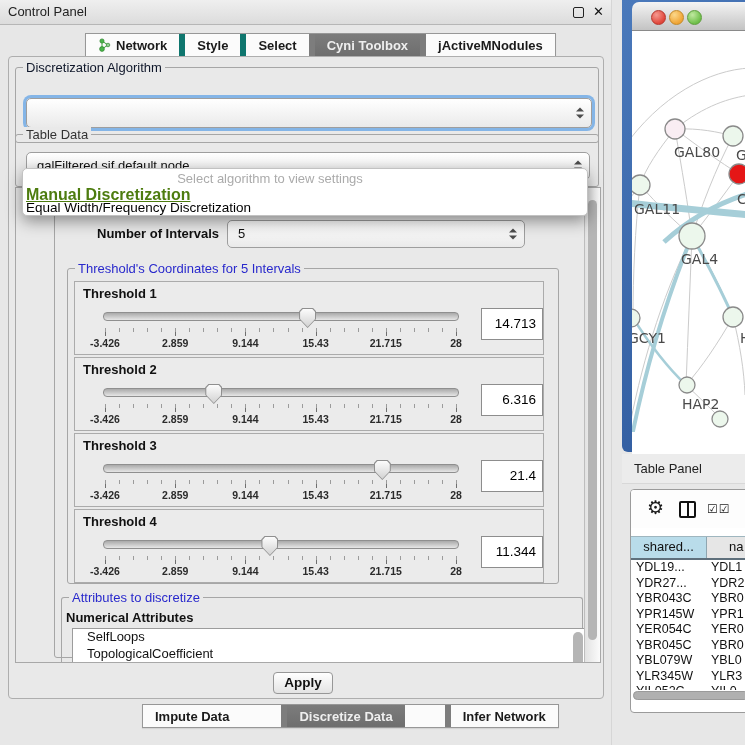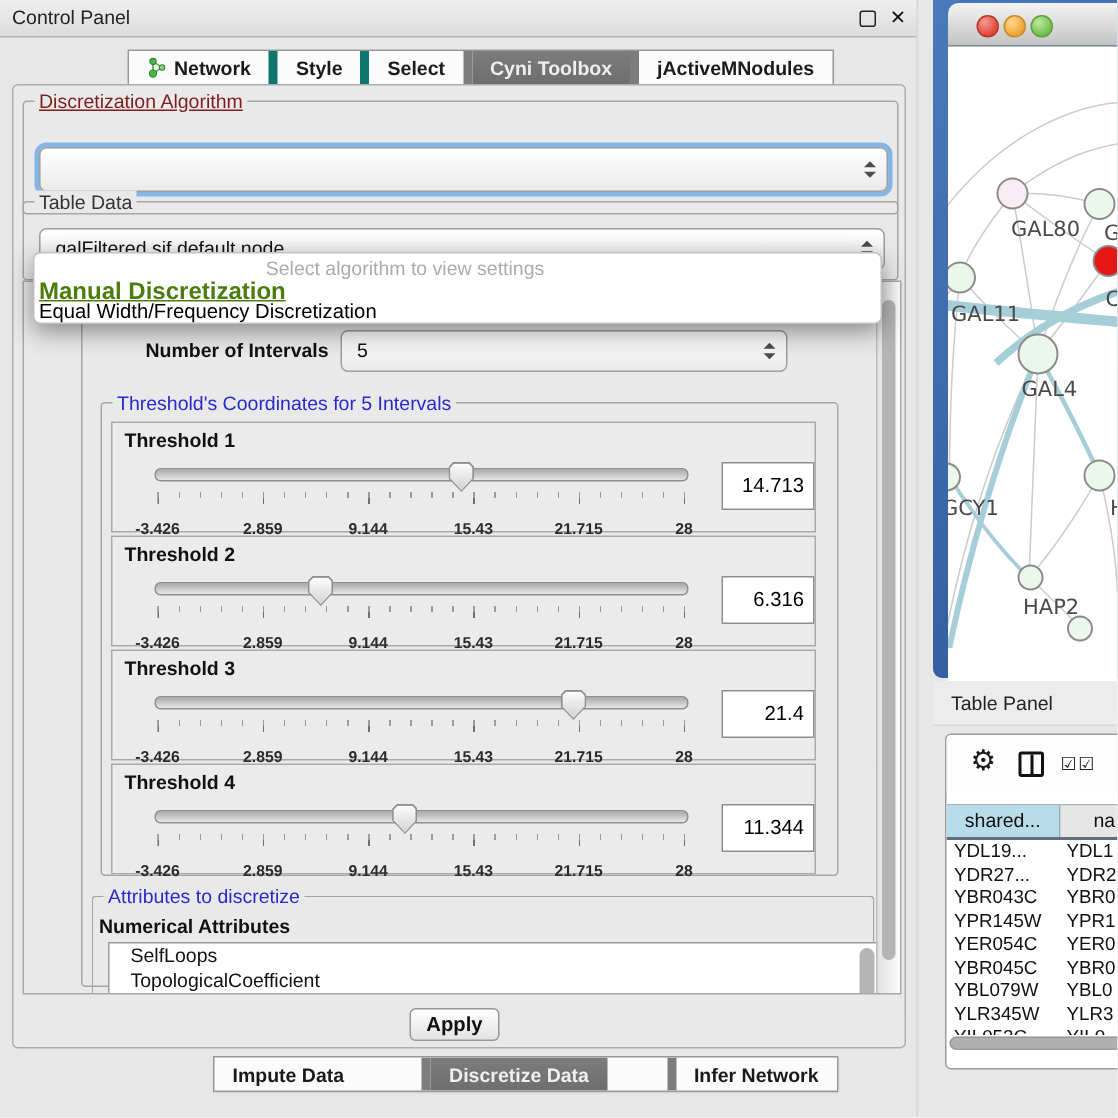--- a/index.html
+++ b/index.html
@@ -20,21 +20,21 @@
   .seg-item.selected{background:linear-gradient(#7c7c7c,#6e6e6e);color:#efefef;border-left-color:#7d7d7d;}
   .seg-item.selected + .seg-item{border-left-color:#7d7d7d;}
   .tabbar-top{left:85px;top:33px;}
   .tabbar-bottom{left:142px;top:704px;gap:40px;}
   .net-icon{margin-right:5px;}
   
   .outer-panel{position:absolute;left:8px;top:56px;width:594px;height:641px;
     background:#e9e9e9;border:1px solid #aeaeae;border-radius:4px;}
   .tgroup{position:absolute;border:1px solid #a6a6a6;border-radius:3px;}
   .tgroup > .tg-label{position:absolute;top:-8px;left:7px;background:#e9e9e9;padding:0 3px;font-size:13px;line-height:15px;}
-  .tg-green{color:#0c4a6e;} .tg-blue{color:#2929cc;} .tg-dark{color:#333;} .tg-faded{color:#7f1d1d;text-decoration:underline;}
+  .tg-green{color:#0c4a6e;} .tg-blue{color:#2929cc;} .tg-dark{color:#333;} .tg-faded{color:#0f172a;}
   
   .combo{position:absolute;background:linear-gradient(#ffffff,#eaeaea);border:1px solid #9e9e9e;
     border-radius:5px;font-size:13px;color:#111;}
   .combo .combo-text{position:absolute;left:10px;top:0;line-height:25px;white-space:nowrap;}
   .stepper{position:absolute;right:7px;top:50%;transform:translateY(-50%);width:8px;height:11px;}
   .stepper i{position:absolute;left:0;width:0;height:0;border-left:4px solid transparent;border-right:4px solid transparent;}
   .stepper .up{top:0;border-bottom:4.5px solid #4c4c4c;}
   .stepper .dn{bottom:0;border-top:4.5px solid #4c4c4c;}
   .combo-focused{box-shadow:0 0 0 3px #84b5e7;}
   
@@ -56,21 +56,21 @@
   .th-handle{position:absolute;top:26px;width:17px;height:20px;
     clip-path:polygon(18% 0,82% 0,100% 16%,100% 55%,50% 100%,0 55%,0 16%);background:#8f8f8f;}
   .th-handle i{position:absolute;left:1px;top:1px;right:1px;bottom:1px;display:block;
     clip-path:polygon(18% 0,82% 0,100% 16%,100% 55%,50% 100%,0 55%,0 16%);
     background:linear-gradient(#fcfcfc,#d2d2d2);}
   .ticks-minor{position:absolute;left:30px;top:46px;width:353px;height:4px;
     background:repeating-linear-gradient(90deg,#9b9b9b 0 1px,transparent 1px 14.04px);}
   .ticks-major{position:absolute;left:30px;top:46px;width:353px;height:8px;
     background:repeating-linear-gradient(90deg,#6f6f6f 0 1px,transparent 1px 70.2px);}
   .tick-labels{position:absolute;left:0;top:55px;width:420px;height:13px;}
-  .tick-label{position:absolute;transform:translateX(-50%);font-size:10.5px;font-weight:700;color:#2b2b2b;white-space:nowrap;margin-top:10px;}
+  .tick-label{position:absolute;transform:translateX(-50%);font-size:10.5px;font-weight:700;color:#2b2b2b;white-space:nowrap;}
   .th-value{position:absolute;left:406px;top:26px;width:54px;height:30px;background:#fff;border:1px solid #8d8d8d;
     font-size:13.5px;line-height:30px;text-align:right;padding-right:6px;box-sizing:content-box;color:#000;}
   
   .attr-subtitle{position:absolute;font-size:13px;font-weight:700;color:#111;}
   .attr-list{position:absolute;background:#fff;border:1px solid #9c9c9c;overflow:hidden;}
   .list-item{font-size:13px;color:#111;padding:1px 0 1px 14px;line-height:14.5px;white-space:nowrap;}
   .attr-list .vthumb{position:absolute;right:2px;top:3px;width:10px;height:40px;border-radius:5px;background:#b5b5b5;}
   
   .push-btn{position:absolute;background:linear-gradient(#ffffff,#e3e3e3);border:1px solid #979797;border-radius:4px;
     font-size:13.5px;font-weight:600;text-align:center;color:#111;}

